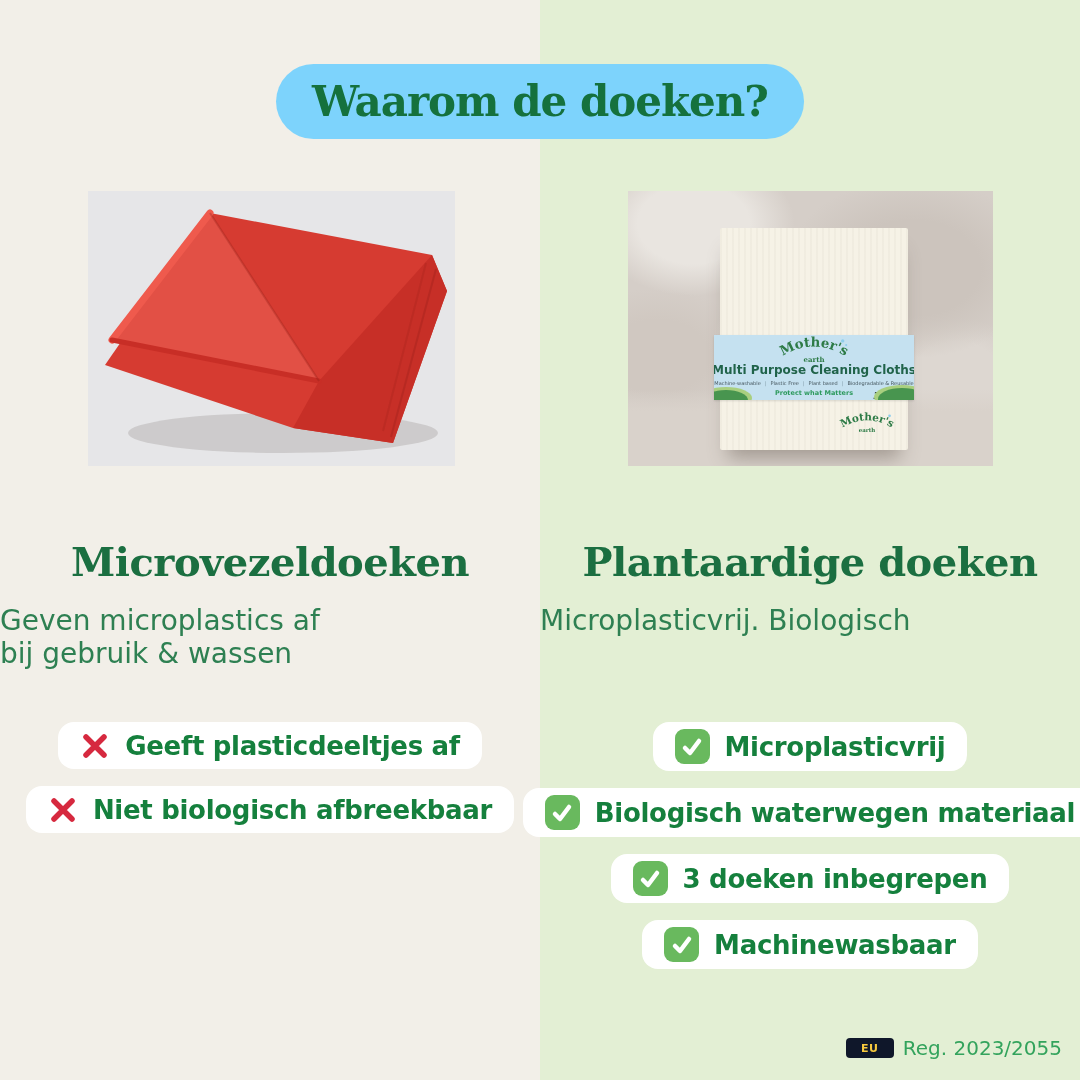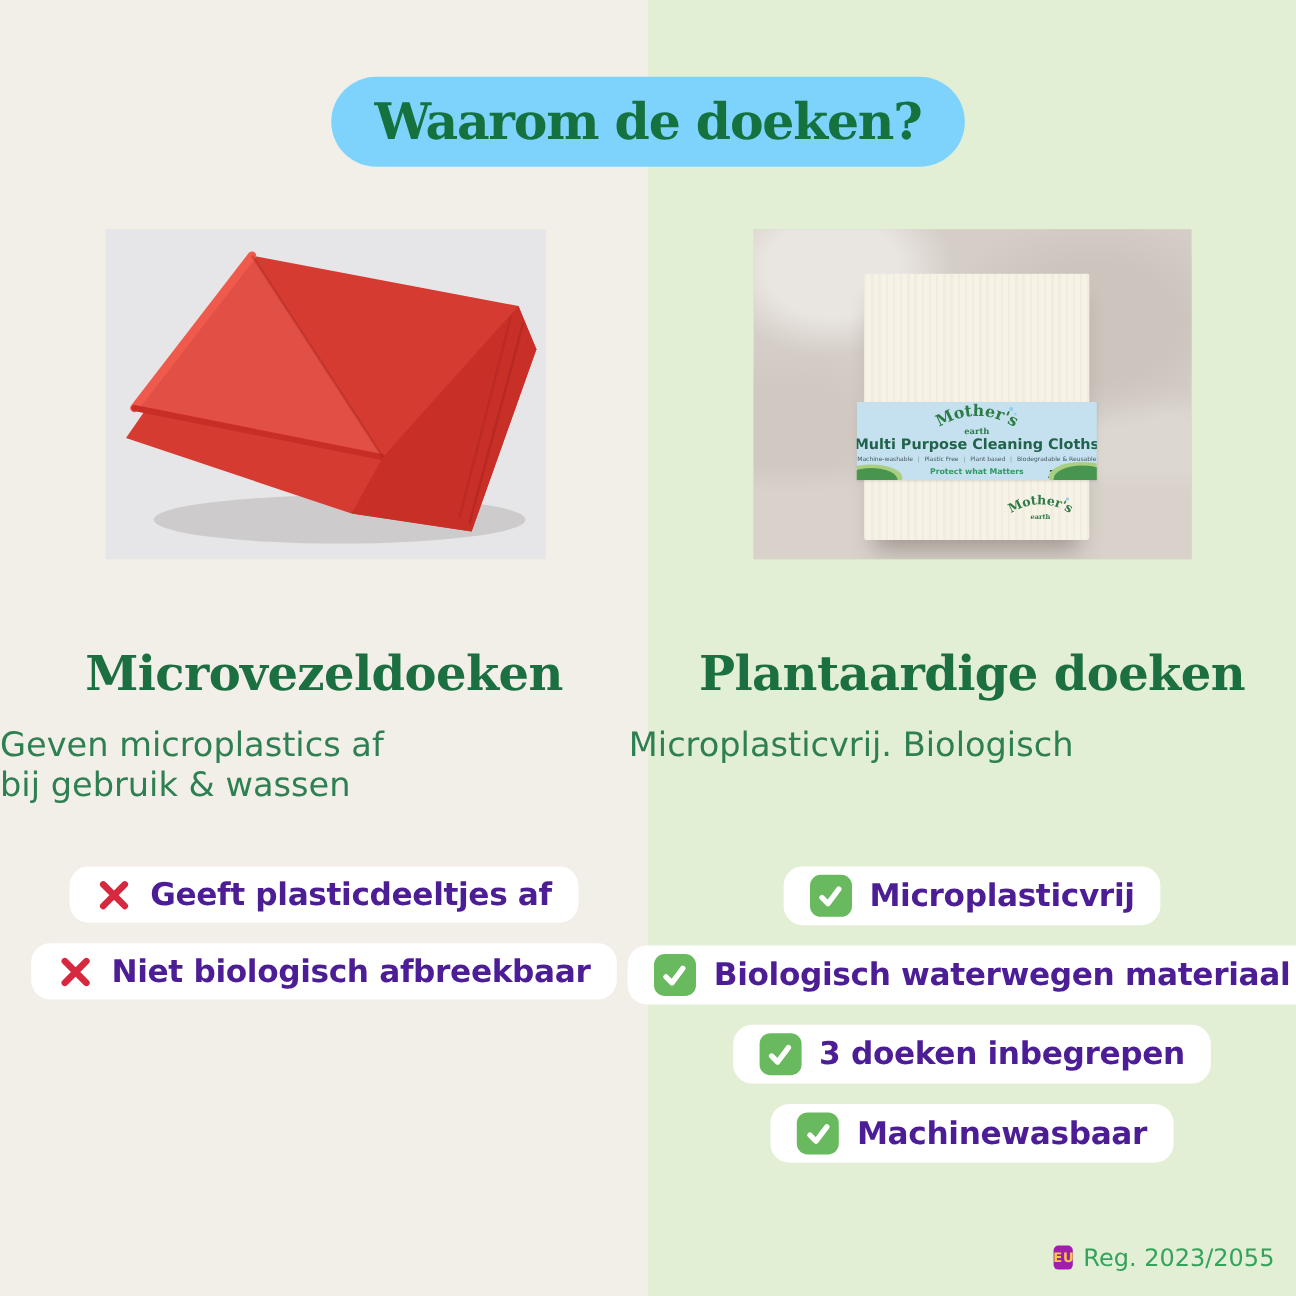--- a/index.html
+++ b/index.html
@@ -47,36 +47,36 @@
   .hill-r2{right:-16px;bottom:-9px;width:56px;height:24px;background:#a9cf7f;}
   .hill-r1{right:-12px;bottom:-10px;width:48px;height:22px;background:#48954f;}
   .brand-bottom{position:absolute;left:118px;top:184px;width:58px;height:22px;}
 
   
   .heading{position:absolute;top:538px;width:540px;text-align:center;margin:0;
            font-family:"DejaVu Serif",serif;font-weight:bold;font-size:40px;color:#1b6f41;letter-spacing:-0.5px;}
   .heading-left{left:0;} .heading-right{left:540px;}
   .subtitle{position:absolute;top:604px;width:540px;text-align:left;margin:0;
             font-size:28px;line-height:1.18;color:#2e8052;}
-  .subtitle-left{left:0;} .subtitle-right{left:524px;}
+  .subtitle-left{left:0;} .subtitle-right{left:540px;}
 
   
   .pill-list{position:absolute;top:722px;width:540px;display:flex;flex-direction:column;
              align-items:center;gap:17px;}
   .pill-list-left{left:0;} .pill-list-right{left:540px;}
   .pill{display:inline-flex;align-items:center;gap:15px;background:#ffffff;border-radius:16px;
         padding:7px 22px;white-space:nowrap;min-height:33px;}
-  .pill .label{font-weight:bold;font-size:26px;color:#4c1d95;letter-spacing:-0.3px;}
+  .pill .label{font-weight:bold;font-size:26px;color:#15803d;letter-spacing:-0.3px;}
   .icon{flex:0 0 auto;display:grid;place-items:center;}
   .check-icon{width:35px;height:35px;background:#69b95e;border-radius:9px;}
   .cross-icon svg, .check-icon svg{display:block;}
 
   
   .footer{position:absolute;right:18px;bottom:20px;display:flex;align-items:center;gap:9px;}
-  .eu-badge{width:16px;height:20px;background:#a21caf;border-radius:4px;display:grid;
+  .eu-badge{width:48px;height:20px;background:#0f172a;border-radius:4px;display:grid;
             place-items:center;font-size:11px;font-weight:bold;color:#f8ca3e;letter-spacing:.5px;}
   .reg-text{font-size:20px;color:#33a35c;}
 </style>
 </head>
 <body>
 
 <div class="canvas">
 
   <div class="bg-left"></div>
   <div class="bg-right"></div>

